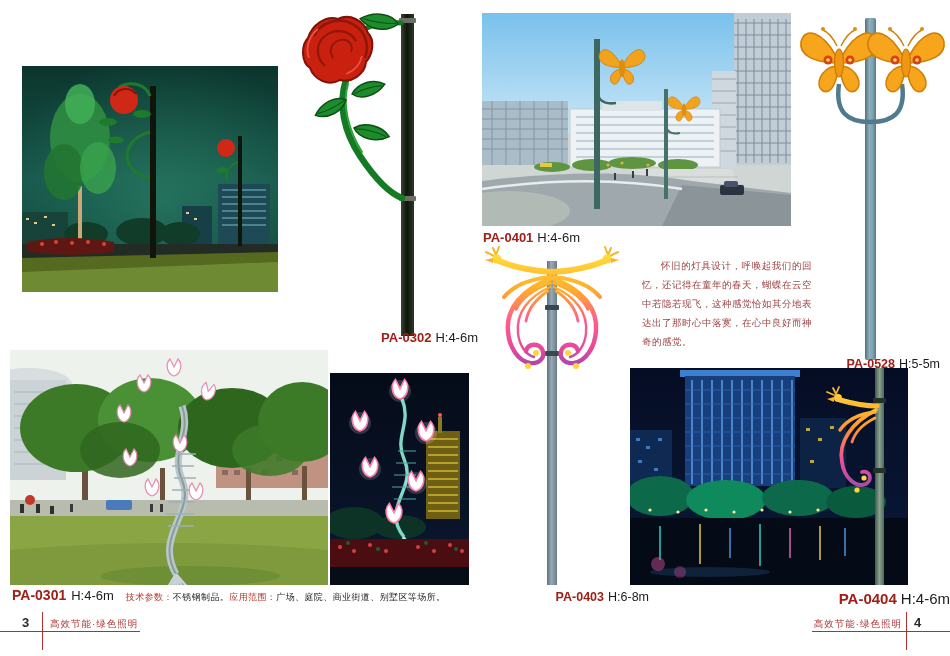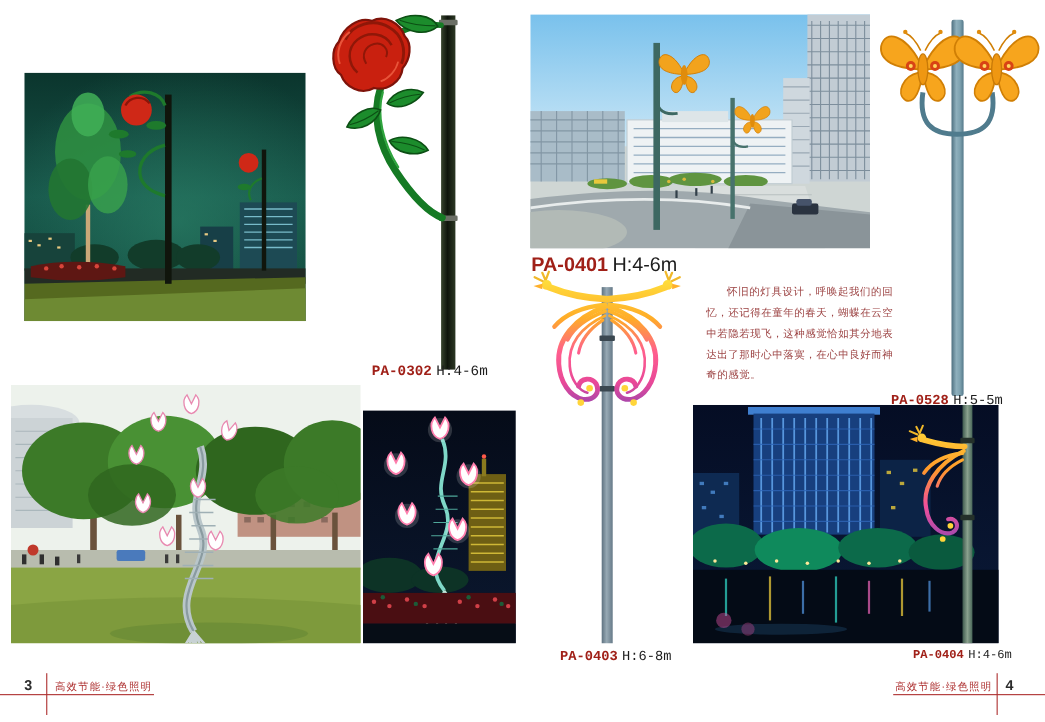--- a/index.html
+++ b/index.html
@@ -9,21 +9,21 @@
   }
   
   .photo{position:absolute;overflow:hidden;}
   .photo svg{display:block;width:100%;height:100%;}
   .illus{position:absolute;}
   .illus svg{display:block;width:100%;height:100%;}
   
   .prod-label{position:absolute;font-size:12px;white-space:nowrap;}
   .prod-label .code{color:#a02018;font-weight:bold;}
   .prod-label .ht{color:#1d1d1d;margin-left:4px;}
-  .lbl-center{text-align:left;font-family:Liberation Mono, monospace;}
+  .lbl-center{text-align:right;}
   #cap-top-left{
     position:absolute;left:34px;top:303px;width:252px;text-align:center;
     font-size:10px;letter-spacing:0.5px;white-space:nowrap;
   }
   #cap-top-left .red{color:#b5372a;}
   #cap-top-left .blk{color:#1d1d1d;}
   #cap-0301{position:absolute;left:12px;top:586px;white-space:nowrap;}
   #cap-0301 .code{color:#a02018;font-weight:bold;font-size:14px;}
   #cap-0301 .ht{color:#1d1d1d;font-size:13px;margin-left:5px;}
   #cap-0301 .small{font-size:9px;margin-left:12px;color:#1d1d1d;letter-spacing:0.4px;}
@@ -297,20 +297,23 @@
       <g fill="#1c5c38">
           <circle cx="18" cy="170" r="2"></circle>
           <circle cx="48" cy="176" r="2"></circle>
           <circle cx="96" cy="170" r="2"></circle>
           <circle cx="126" cy="176" r="2"></circle>
         </g>
       <rect x="0" y="194" width="139" height="18" fill="#060d16"></rect>
     </svg>
   </div>
 
+  <div id="cap-0301">
+    <span class="code">PA-0301</span><span class="ht">H:4-6m</span><span class="small"><span class="red">技术参数：</span><span>不锈钢制品。</span><span class="red">应用范围：</span><span>广场、庭院、商业街道、别墅区等场所。</span></span>
+  </div>
 
   <div class="footer-num" style="left:22px;top:615px;">3</div>
   <div class="footer-slogan" style="left:50px;top:618px;">高效节能·绿色照明</div>
   <div class="redline" style="left:0px;top:631px;width:140px;height:1px;"></div>
   <div class="redline" style="left:42px;top:612px;width:1px;height:38px;"></div>
 
   <div class="photo" style="left:482px;top:13px;width:309px;height:213px;">
     <svg viewBox="0 0 309 213" preserveAspectRatio="none">
       <defs>
         <linearGradient id="p4sky" x1="0" y1="0" x2="0" y2="1">
@@ -390,21 +393,21 @@
           <path d="M-3 -6 C -16 -30, -34 -36, -38 -20 C -40 -6, -24 0, -4 1 Z"></path>
           <path d="M3 -6 C 16 -30, 34 -36, 38 -20 C 40 -6, 24 0, 4 1 Z"></path>
           <path d="M-4 4 C -18 6, -24 22, -15 28 C -7 32, -2 18, -1 6 Z"></path>
           <path d="M4 4 C 18 6, 24 22, 15 28 C 7 32, 2 18, 1 6 Z"></path>
           <ellipse cx="0" cy="2" rx="5" ry="15" stroke="none" fill="#e08c0c"></ellipse>
         </g>
       </g>
     </svg>
   </div>
 
-  <div class="prod-label" style="left:483px;top:230px;font-size:18px;">
+  <div class="prod-label" style="left:483px;top:230px;font-size:13px;">
     <span class="code">PA-0401</span><span class="ht">H:4-6m</span>
   </div>
 
   <div class="illus" style="left:795px;top:10px;width:155px;height:350px;">
     <svg viewBox="0 0 155 350">
       <defs>
         <linearGradient id="poleBlue" x1="0" y1="0" x2="1" y2="0">
           <stop offset="0" stop-color="#4e7080"></stop>
             <stop offset="0.4" stop-color="#8fb0bd"></stop>
             <stop offset="0.7" stop-color="#7ea2b0"></stop>
@@ -587,21 +590,21 @@
           <circle cx="227" cy="122" r="2.6" fill="#ffd53a" stroke="none"></circle>
         </g>
       </g>
     </svg>
   </div>
 
   <div class="prod-label lbl-center" style="left:509px;top:590px;width:140px;font-size:12.5px;">
     <span class="code">PA-0403</span><span class="ht">H:6-8m</span>
   </div>
 
-  <div class="prod-label lbl-center" style="left:830px;top:590px;width:120px;font-size:11px;">
+  <div class="prod-label lbl-center" style="left:830px;top:590px;width:120px;font-size:15px;">
     <span class="code">PA-0404</span><span class="ht">H:4-6m</span>
   </div>
 
   <div class="footer-slogan" style="left:790px;top:618px;width:112px;text-align:right;">高效节能·绿色照明</div>
   <div class="footer-num" style="left:914px;top:615px;">4</div>
   <div class="redline" style="left:812px;top:631px;width:138px;height:1px;"></div>
   <div class="redline" style="left:906px;top:612px;width:1px;height:38px;"></div>
 
 </div>
 

